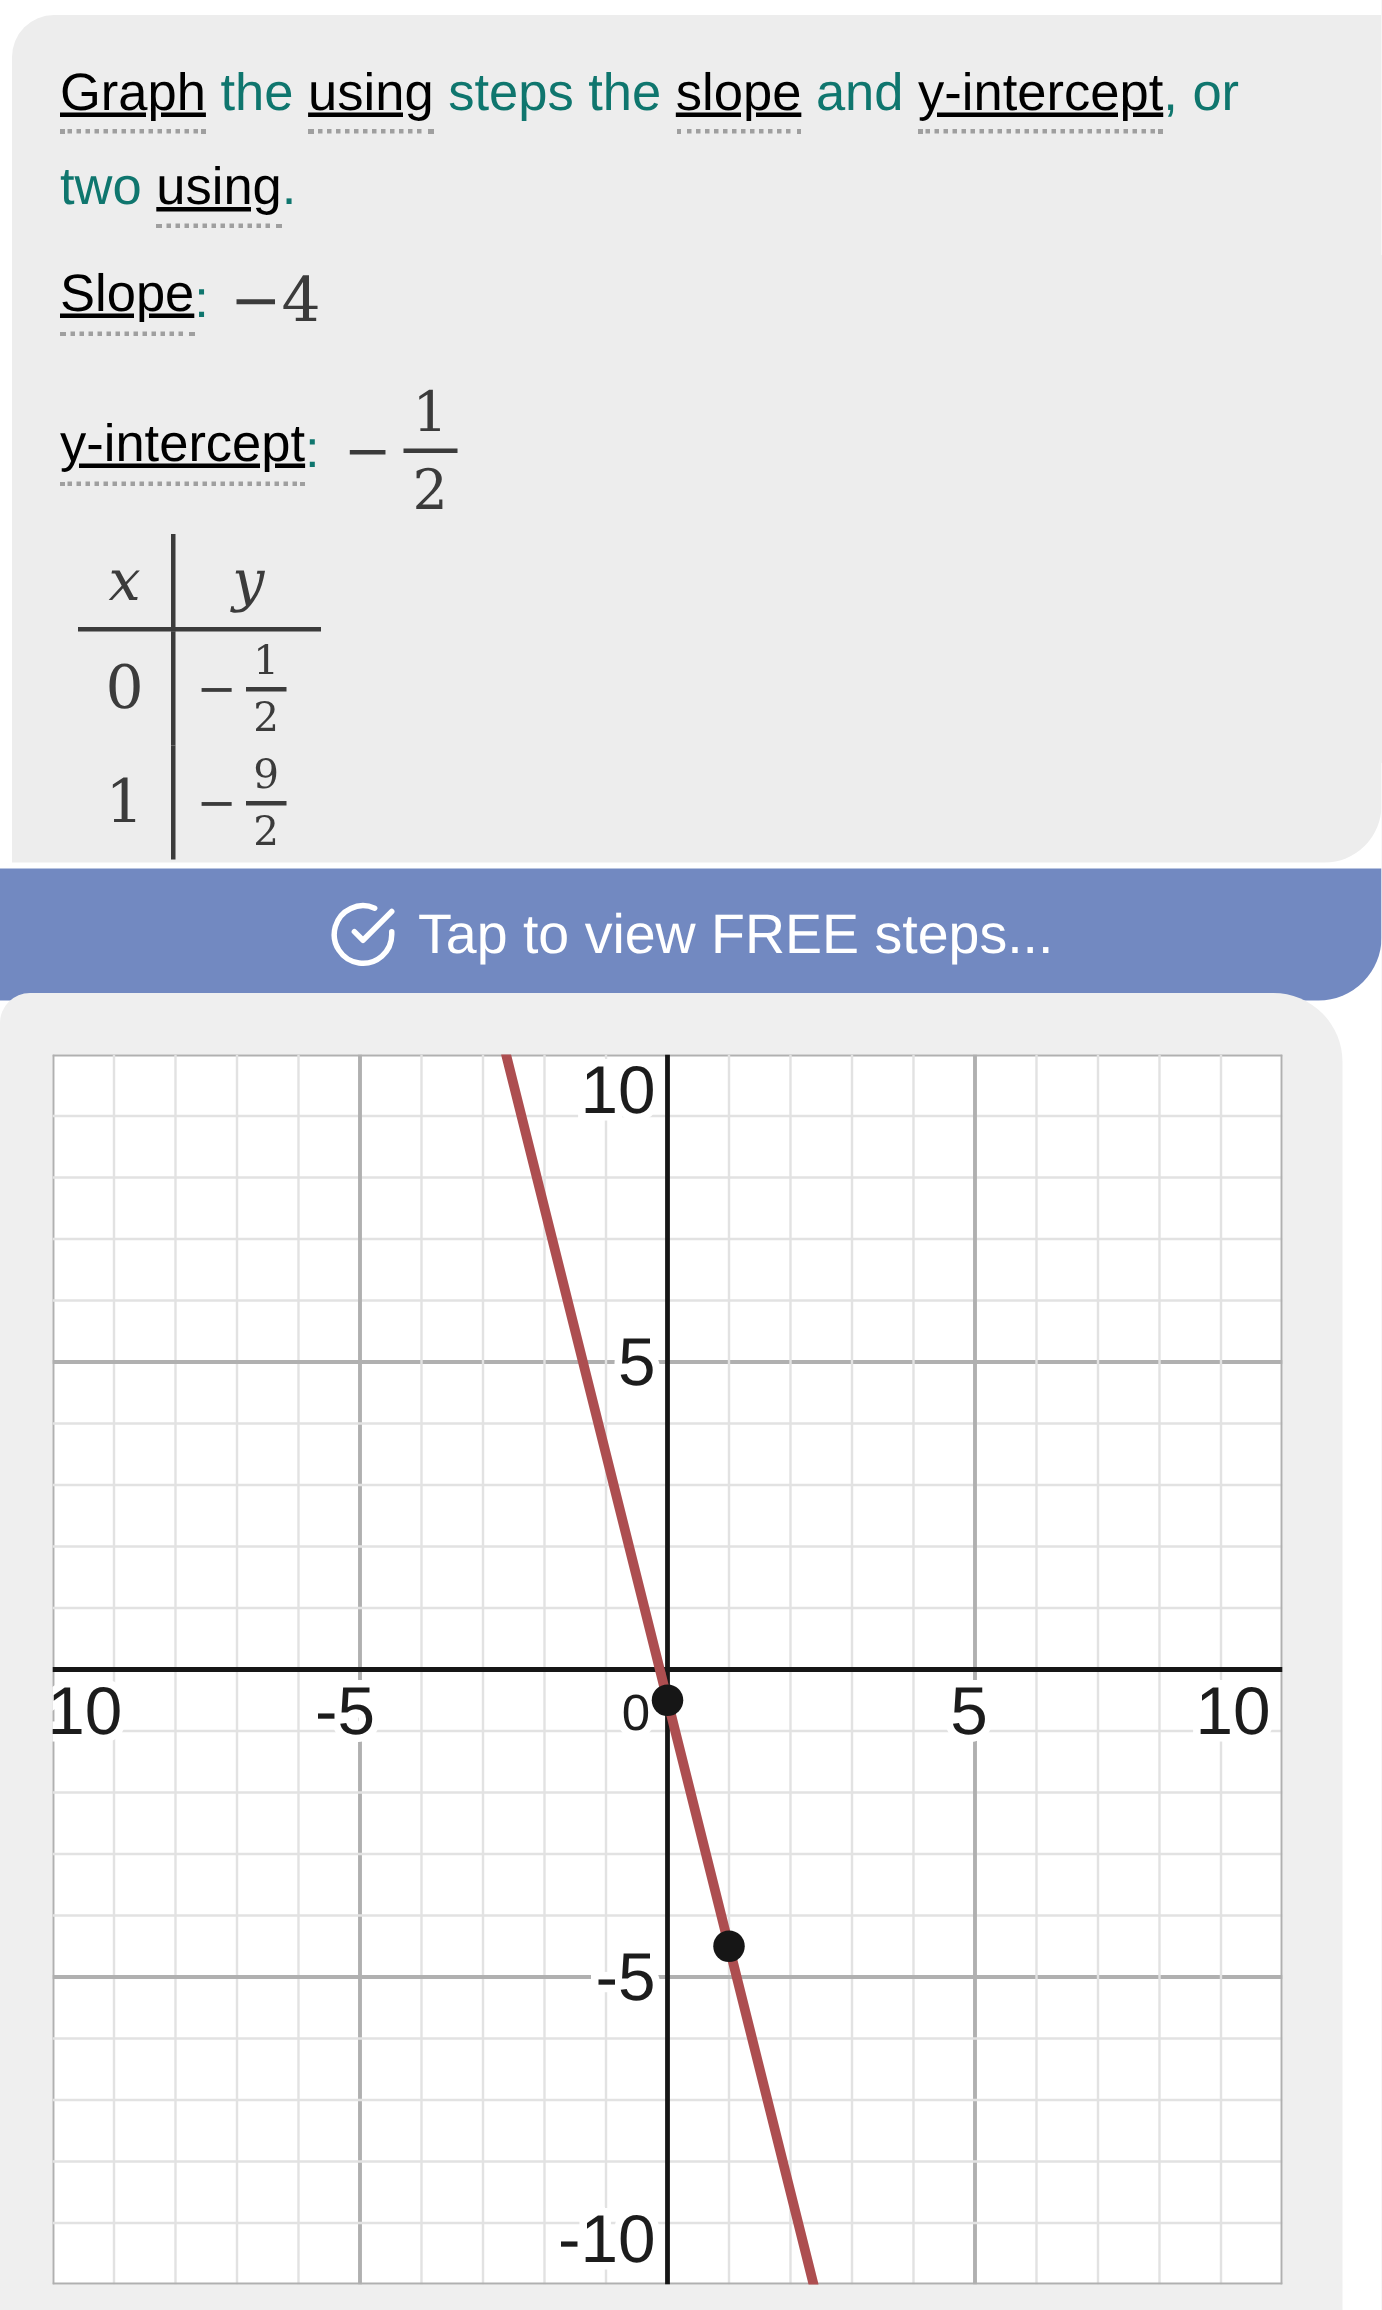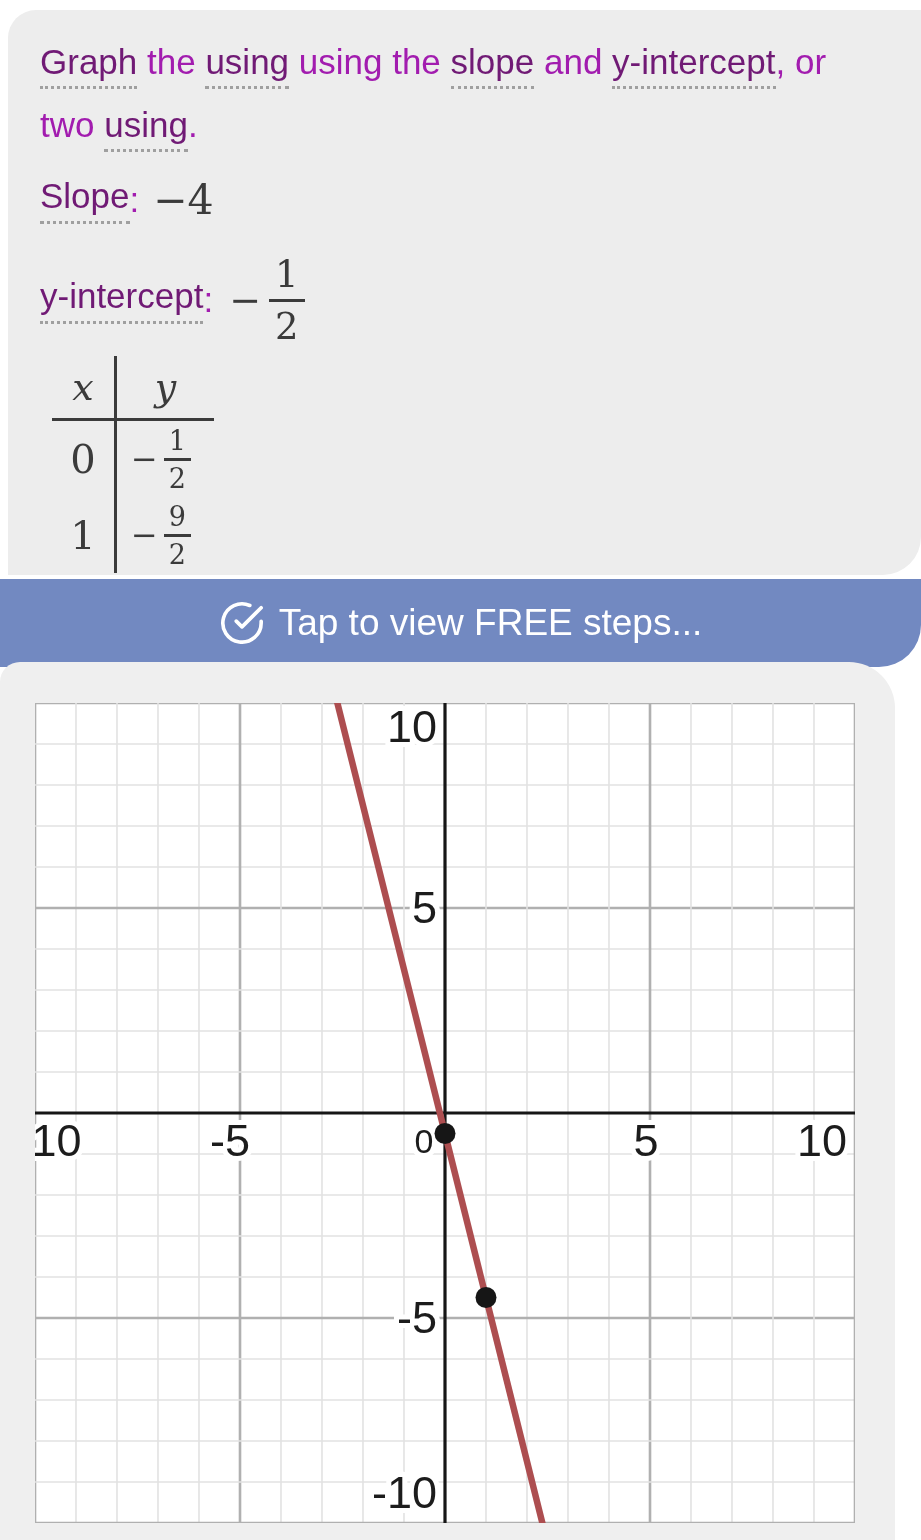--- a/index.html
+++ b/index.html
@@ -8,24 +8,25 @@
     background:#ffffff;font-family:"Liberation Sans",sans-serif;
   }
   
   .problem-card{
     position:absolute;left:8px;top:10px;width:913px;height:565px;
     background:#ededed;border-radius:28px 0 38px 0;box-sizing:border-box;
     padding:20px 30px 0 32px;color:#4f4f4f;
   }
   .instruction{font-size:35px;line-height:63px;width:810px;color:#4a4a4a;}
   .term{
-    color:#701a75;border-bottom:3px dotted #9f9f9f;padding-bottom:5px;
+    color:#000000;border-bottom:3px dotted #9f9f9f;padding-bottom:5px;
     cursor:pointer;
+    text-decoration:underline;
   }
-  .plain{color:#a21caf;}
+  .plain{color:#0f766e;}
   .math{font-family:"DejaVu Serif",serif;color:#3b3b3b;}
   .slope-row{margin-top:20px;font-size:35px;display:flex;align-items:center;}
   .slope-row .value{font-size:41px;margin-left:14px;}
   .intercept-row{margin-top:26px;font-size:35px;display:flex;align-items:center;height:100px;}
   .frac{display:inline-flex;flex-direction:column;align-items:center;line-height:1;
         font-family:"DejaVu Serif",serif;color:#3b3b3b;}
   .frac .den{border-top:3px solid #3b3b3b;}
   .frac-big{font-size:37px;margin-left:8px;}
   .frac-big .num{padding:0 6px 6px;}
   .frac-big .den{padding:6px 6px 0;}
@@ -57,21 +58,21 @@
   }
   .plot{
     position:absolute;left:35px;top:41px;width:820px;height:820px;
     background:#ffffff;display:block;
   }
 </style>
 </head>
 <body>
 
 <div class="problem-card">
-  <div class="instruction"><span class="term">Graph</span><span class="plain"> the </span><span class="term">using</span><span class="plain"> using the </span><span class="term">slope</span><span class="plain"> and </span><span class="term">y-intercept</span><span class="plain">, or two </span><span class="term">using</span><span class="plain">.</span></div>
+  <div class="instruction"><span class="term">Graph</span><span class="plain"> the </span><span class="term">using</span><span class="plain"> steps the </span><span class="term">slope</span><span class="plain"> and </span><span class="term">y-intercept</span><span class="plain">, or two </span><span class="term">using</span><span class="plain">.</span></div>
 
   <div class="slope-row">
     <span class="term">Slope</span>
       <span class="plain">:</span>
     <span class="math value">−4</span>
   </div>
 
   <div class="intercept-row">
     <span class="term">y-intercept</span>
       <span class="plain">:</span>

